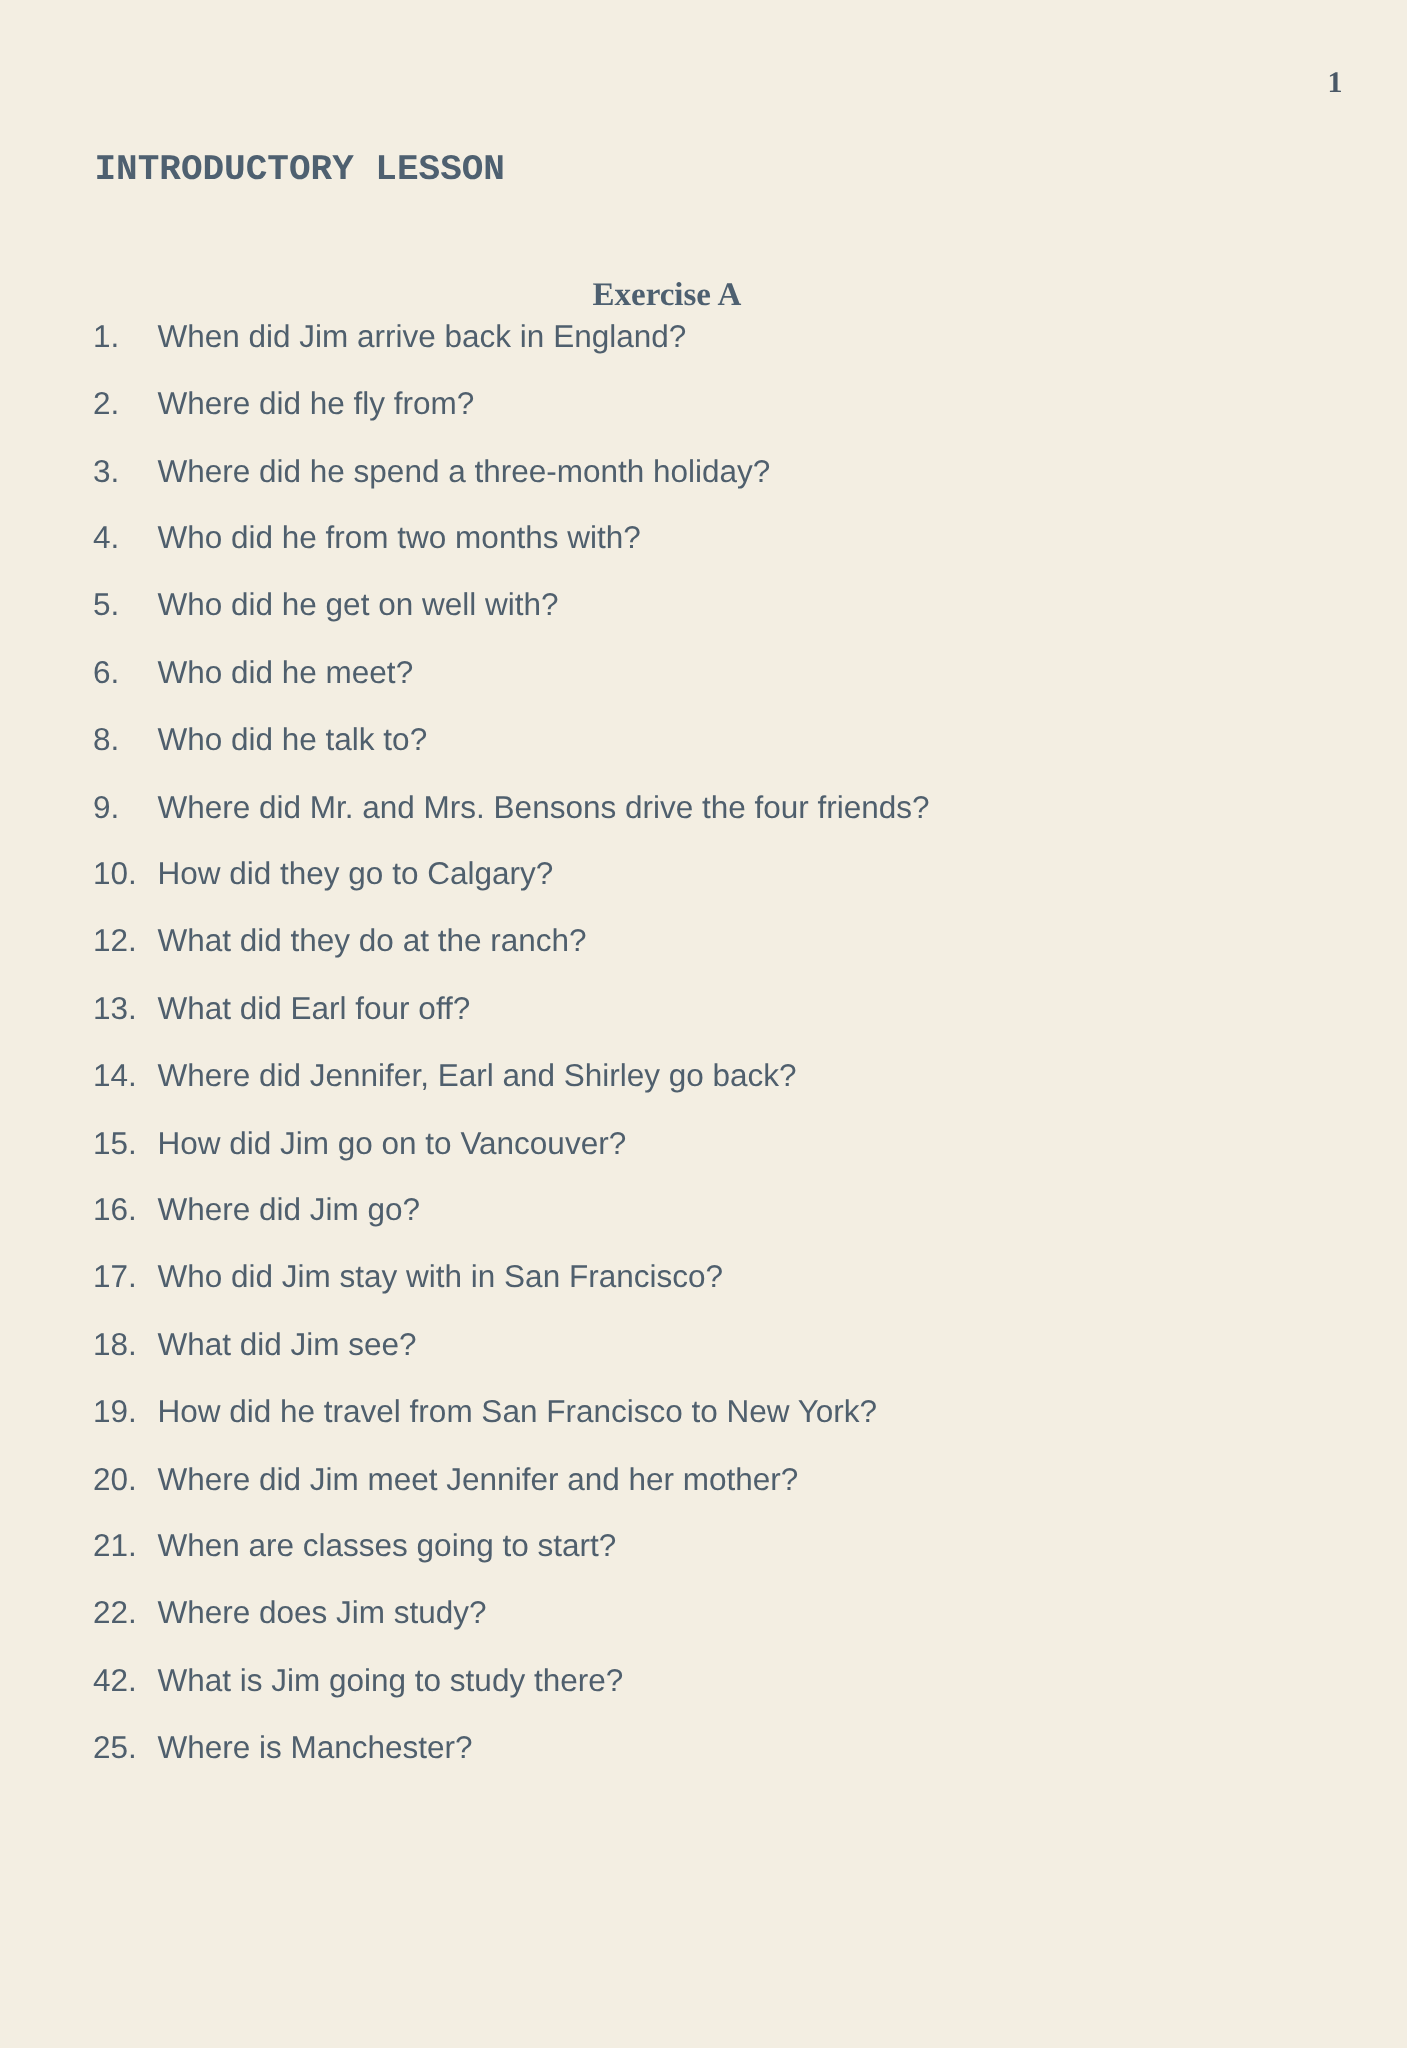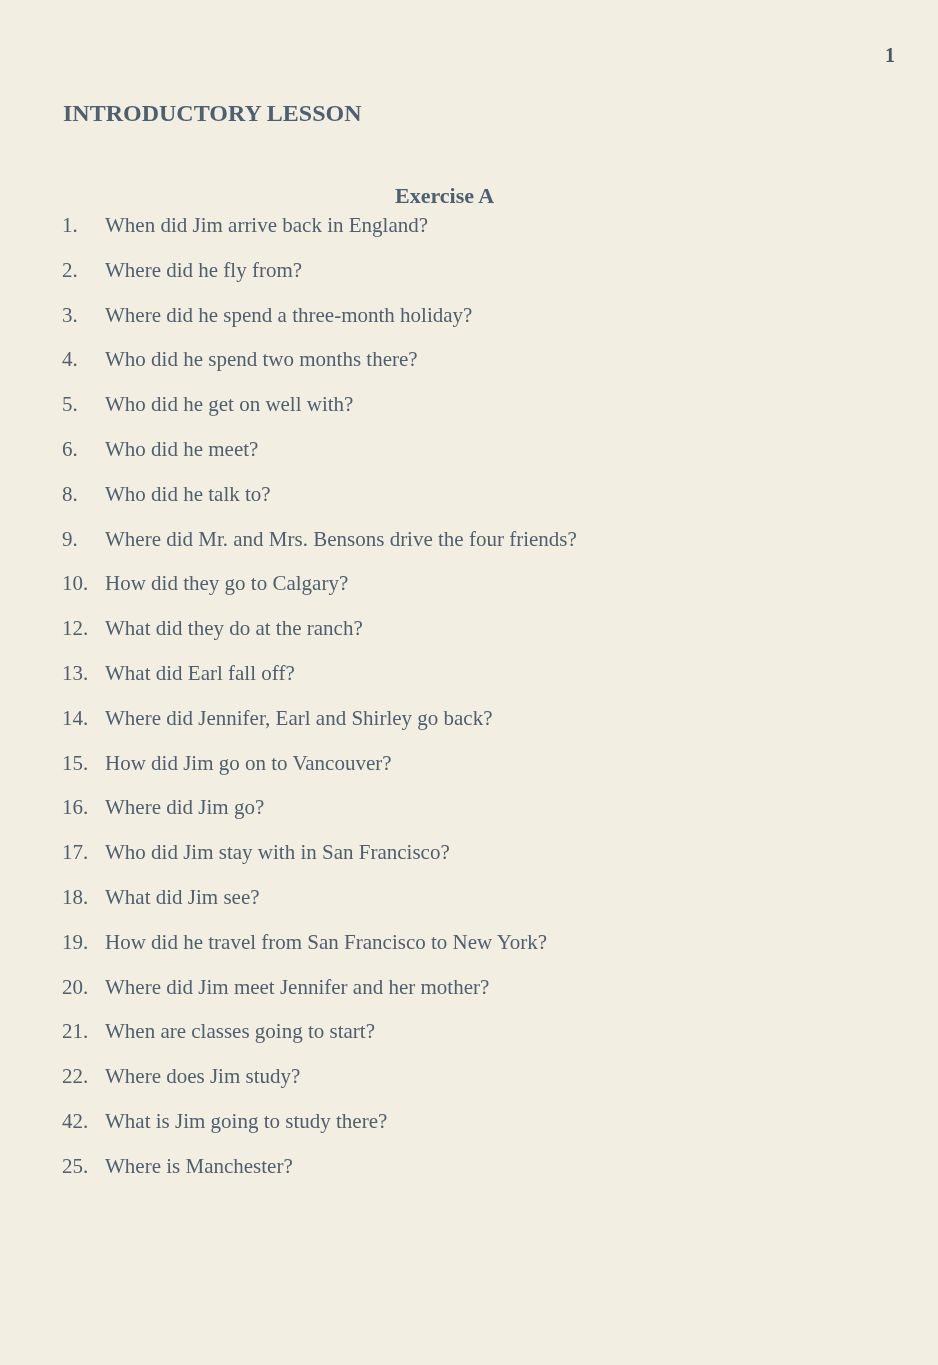--- a/index.html
+++ b/index.html
@@ -9,59 +9,59 @@
     position: relative; overflow: hidden;
     color: #4c5a68;
   }
   .page-number {
     position: absolute; left: 885px; top: 44px;
     font-family: "Liberation Serif", serif; font-weight: bold; font-size: 20px;
     color: #4a5866;
   }
   .lesson-title {
     position: absolute; left: 63px; top: 100px;
-    font-family: Liberation Serif, serif; font-weight: bold; font-size: 24px;
+    font-family: Liberation Mono, monospace; font-weight: bold; font-size: 24px;
     color: #4e6070; letter-spacing: 0px;
   }
   .exercise-title {
     position: absolute; left: 395px; top: 152px;
     font-family: "Liberation Serif", serif; font-weight: bold; font-size: 22px;
     color: #4e6070;
     margin-top: 31px;
   }
   .question-list {
     position: absolute; left: 62px; top: 208px;
     margin: 0; padding: 0; list-style: none;
-    font-family: Liberation Serif, serif; font-size: 21px;
+    font-family: Liberation Sans, sans-serif; font-size: 21px;
     color: #4f5f6d;
   }
   .question-item {
     height: 44.8px; line-height: 34px; white-space: nowrap;
   }
   .q-num { display: inline-block; min-width: 43px; }
 </style>
 </head>
 <body>
 
 <div class="page-number">1</div>
 <div class="lesson-title">INTRODUCTORY LESSON</div>
 <div class="exercise-title">Exercise A</div>
 
 <ol class="question-list">
   <li class="question-item"><span class="q-num">1.</span><span>When did Jim arrive  back in England?</span></li>
   <li class="question-item"><span class="q-num">2.</span><span>Where did he fly from?</span></li>
   <li class="question-item"><span class="q-num">3.</span><span>Where did he spend a three-month holiday?</span></li>
-  <li class="question-item"><span class="q-num">4.</span><span>Who did he spend two months there?</span></li>
+  <li class="question-item"><span class="q-num">4.</span><span>Who did he from two months with?</span></li>
   <li class="question-item"><span class="q-num">5.</span><span>Who did he get on well with?</span></li>
   <li class="question-item"><span class="q-num">6.</span><span>Who did he meet?</span></li>
   <li class="question-item"><span class="q-num">8.</span><span>Who did he talk to?</span></li>
   <li class="question-item"><span class="q-num">9.</span><span>Where did Mr. and Mrs. Bensons drive the four friends?</span></li>
   <li class="question-item"><span class="q-num">10.</span><span>How did they go to Calgary?</span></li>
   <li class="question-item"><span class="q-num">12.</span><span>What did they do at the ranch?</span></li>
-  <li class="question-item"><span class="q-num">13.</span><span>What did Earl fall off?</span></li>
+  <li class="question-item"><span class="q-num">13.</span><span>What did Earl four off?</span></li>
   <li class="question-item"><span class="q-num">14.</span><span>Where did Jennifer, Earl and Shirley go back?</span></li>
   <li class="question-item"><span class="q-num">15.</span><span>How did Jim go on to Vancouver?</span></li>
   <li class="question-item"><span class="q-num">16.</span><span>Where did Jim go?</span></li>
   <li class="question-item"><span class="q-num">17.</span><span>Who did Jim stay with in San Francisco?</span></li>
   <li class="question-item"><span class="q-num">18.</span><span>What did Jim see?</span></li>
   <li class="question-item"><span class="q-num">19.</span><span>How did he travel from San Francisco to New York?</span></li>
   <li class="question-item"><span class="q-num">20.</span><span>Where did Jim meet Jennifer and her mother?</span></li>
   <li class="question-item"><span class="q-num">21.</span><span>When are classes going to start?</span></li>
   <li class="question-item"><span class="q-num">22.</span><span>Where does Jim study?</span></li>
   <li class="question-item"><span class="q-num">42.</span><span>What is Jim going to study there?</span></li>

